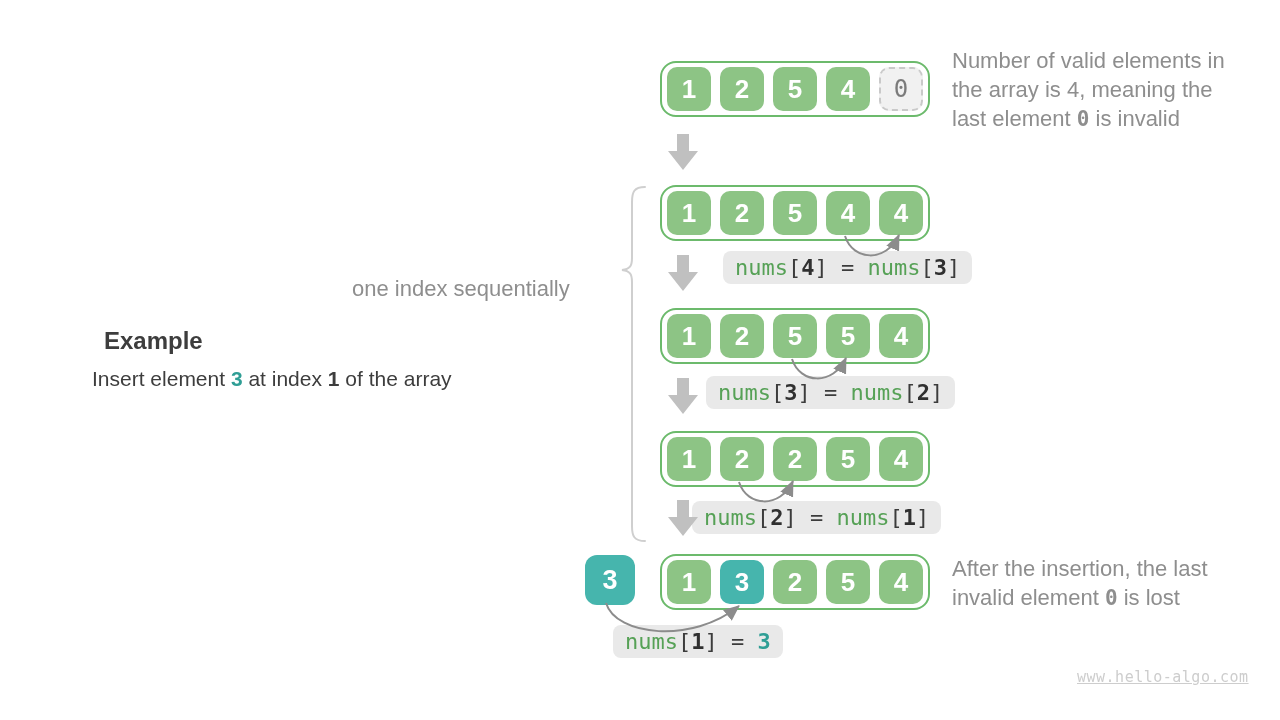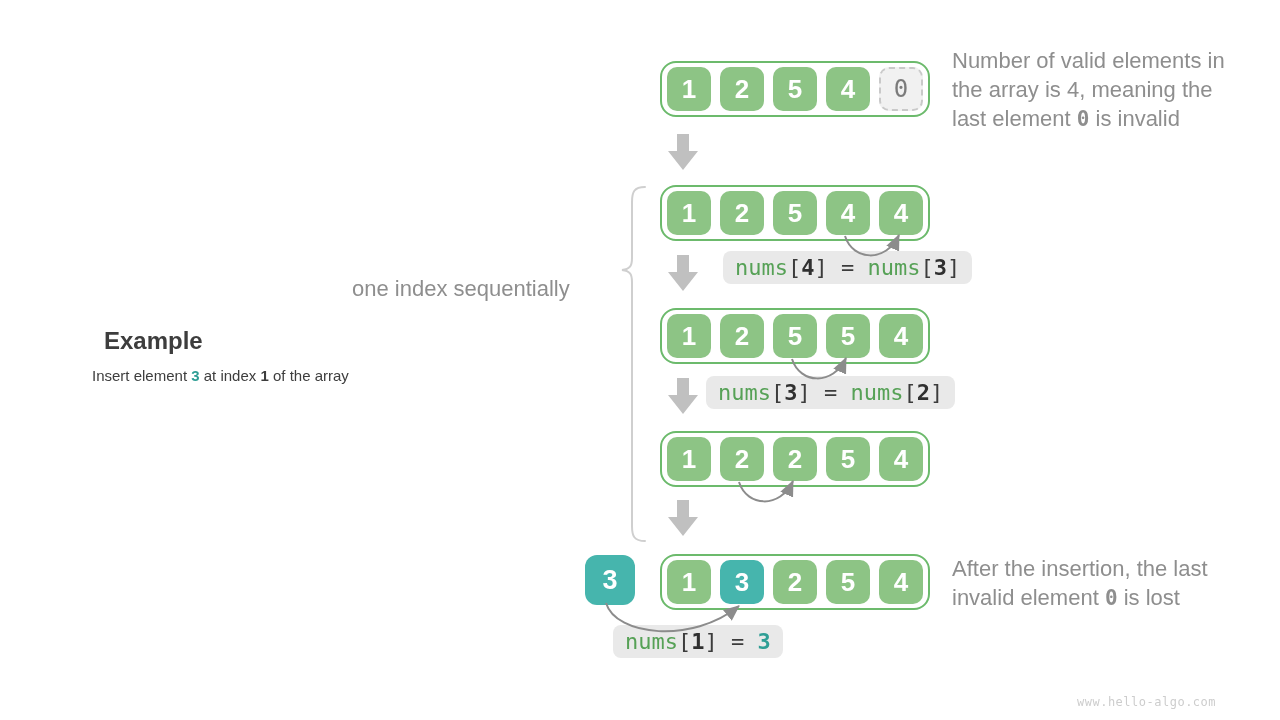--- a/index.html
+++ b/index.html
@@ -29,27 +29,27 @@
   .seg-idx{font-weight:bold;color:#303030;}
   .seg-val{font-weight:bold;color:var(--label-teal,#2f9e95);}
 
   
   .note{position:absolute;font-size:22px;line-height:29px;color:var(--note-gray,#8e8e8e);white-space:pre;}
   .seg-mono{font-family:"DejaVu Sans Mono",monospace;font-weight:bold;font-size:21px;}
 
   
   .example-heading{position:absolute;left:104px;top:327px;font-size:24px;font-weight:bold;
         color:var(--text-dark,#3d3d3d);}
-  .example-line{position:absolute;left:92px;top:367px;font-size:15px;color:var(--text-dark,#3d3d3d);
+  .example-line{position:absolute;left:92px;top:367px;font-size:21px;color:var(--text-dark,#3d3d3d);
         white-space:pre;}
   .seg-teal{color:var(--label-teal,#2f9e95);font-weight:bold;}
   .seg-bold{font-weight:bold;}
 
-  .watermark{position:absolute;left:1077px;top:695px;font-family:"DejaVu Sans Mono",monospace;
-        font-size:12px;color:var(--watermark-gray,#cdcdcd);letter-spacing:.5px;}
+  .watermark{position:absolute;left:1077px;top:668px;font-family:"DejaVu Sans Mono",monospace;
+        font-size:15px;color:var(--watermark-gray,#cdcdcd);letter-spacing:.5px;text-decoration:underline;}
 
   .overlay{position:absolute;left:0;top:0;pointer-events:none;}
 </style>
 </head>
 <body>
 
 <div class="canvas">
 
   <div class="example-heading">Example</div>
   <div class="example-line"><span class="seg-plain">Insert element </span><span class="seg-teal">3</span><span class="seg-plain"> at index </span><span class="seg-bold">1</span><span class="seg-plain"> of the array</span></div>
@@ -91,20 +91,21 @@
       <div class="cell highlight">3</div>
       <div class="cell">2</div>
       <div class="cell">5</div>
       <div class="cell">4</div>
     </div>
 
   <div class="standalone-cell">3</div>
 
   <div class="op-label" style="left:723px;top:251px"><span class="seg-kw">nums</span><span class="seg-plain">[</span><span class="seg-idx">4</span><span class="seg-plain">] = </span><span class="seg-kw">nums</span><span class="seg-plain">[</span><span class="seg-idx">3</span><span class="seg-plain">]</span></div>
   <div class="op-label" style="left:706px;top:376px"><span class="seg-kw">nums</span><span class="seg-plain">[</span><span class="seg-idx">3</span><span class="seg-plain">] = </span><span class="seg-kw">nums</span><span class="seg-plain">[</span><span class="seg-idx">2</span><span class="seg-plain">]</span></div>
+  <div class="op-label" style="left:692px;top:501px"><span class="seg-kw">nums</span><span class="seg-plain">[</span><span class="seg-idx">2</span><span class="seg-plain">] = </span><span class="seg-kw">nums</span><span class="seg-plain">[</span><span class="seg-idx">1</span><span class="seg-plain">]</span></div>
   <div class="op-label" style="left:613px;top:625px"><span class="seg-kw">nums</span><span class="seg-plain">[</span><span class="seg-idx">1</span><span class="seg-plain">] = </span><span class="seg-val">3</span></div>
 
   <div class="watermark">www.hello-algo.com</div>
 
   <svg class="overlay" width="1280" height="720" viewBox="0 0 1280 720">
     <defs>
       <marker id="arrowhead" markerWidth="9" markerHeight="7" refX="7.5" refY="3.5" orient="auto">
         <path d="M0,0 L8,3.5 L0,7 Z" fill="var(--arc-gray,#8c8c8c)"></path>
       </marker>
     </defs>

